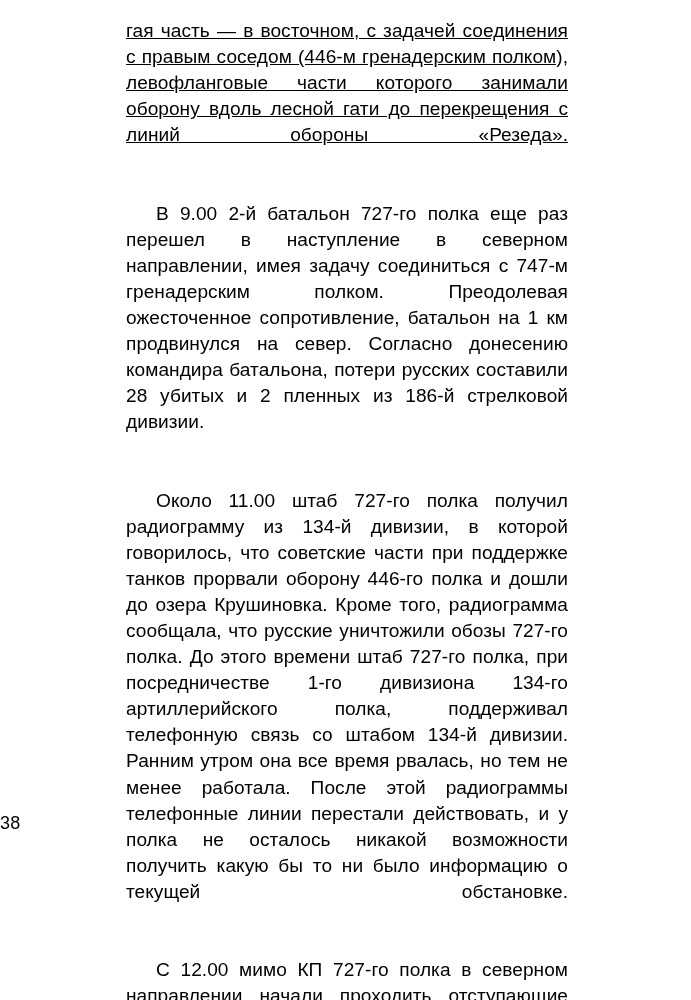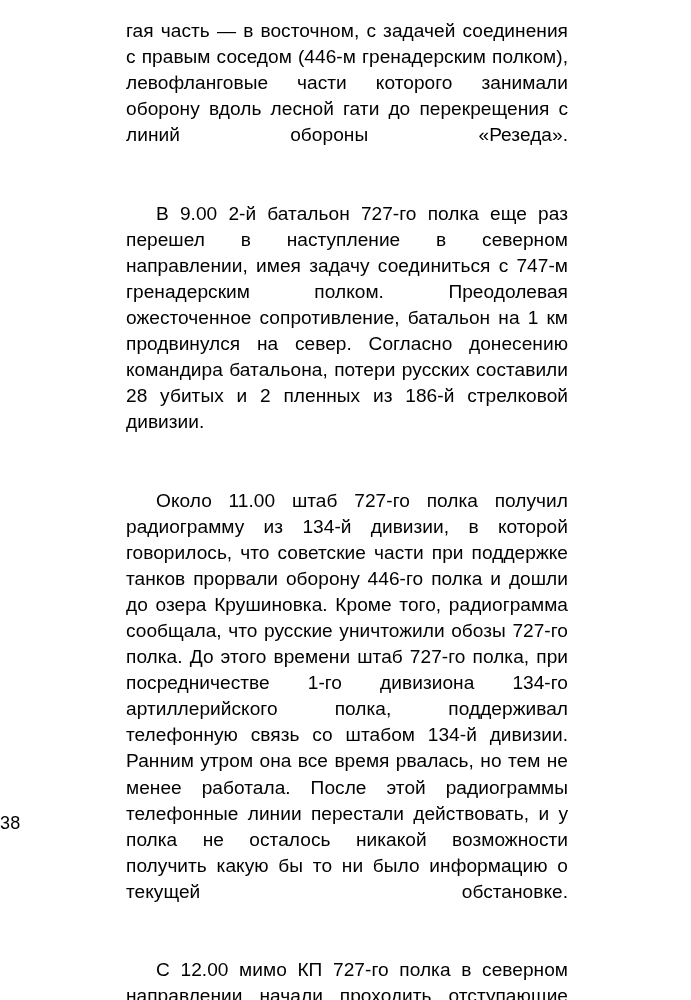--- a/index.html
+++ b/index.html
@@ -47,20 +47,21 @@
   .para + .para {
     margin-top: 26px;
   }
 
   
   .para.indent {
     text-indent: 30px;
   }
   .para.flush {
     text-indent: 0;
+    text-decoration: underline;
   }
 
   
   .para::after {
     content: "";
     display: inline-block;
     width: 100%;
   }
 
   .page-number {

